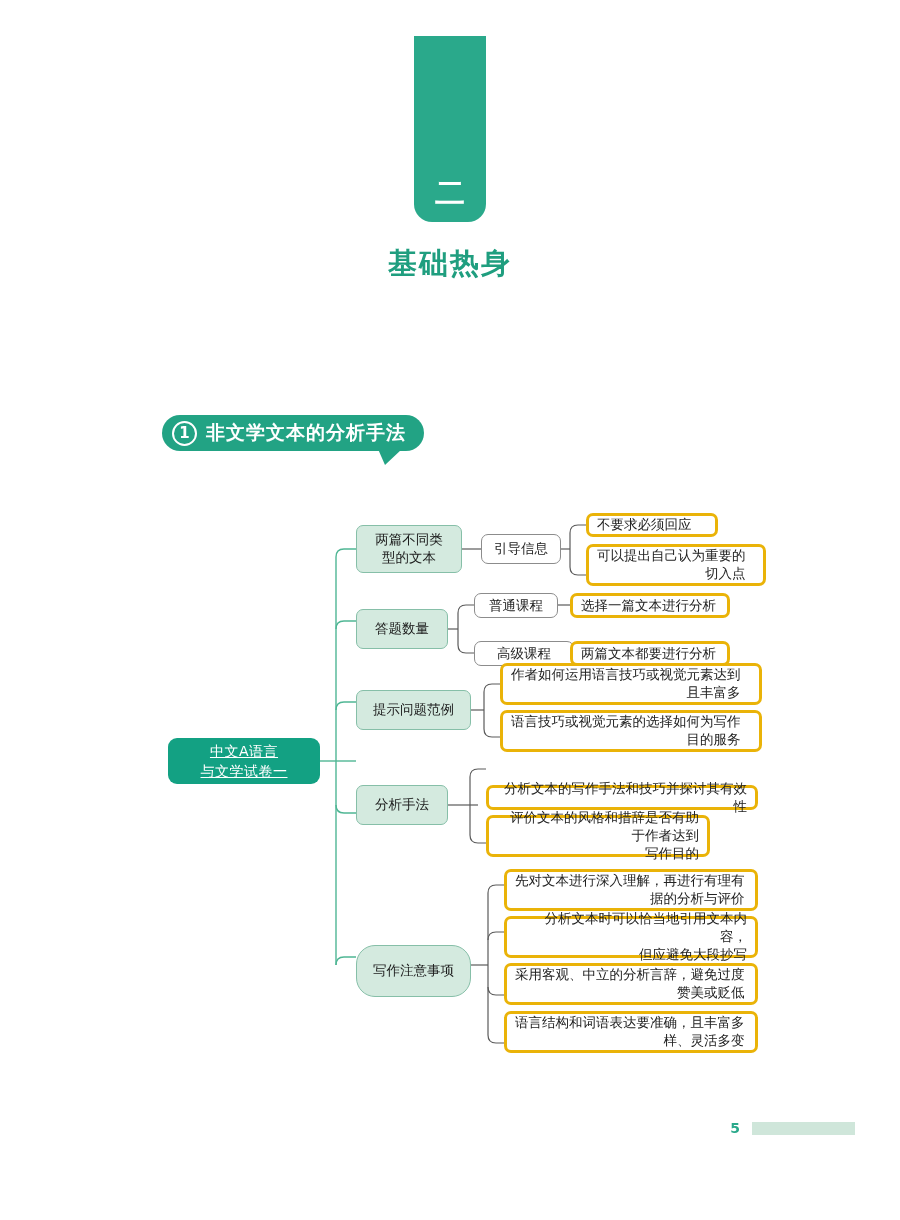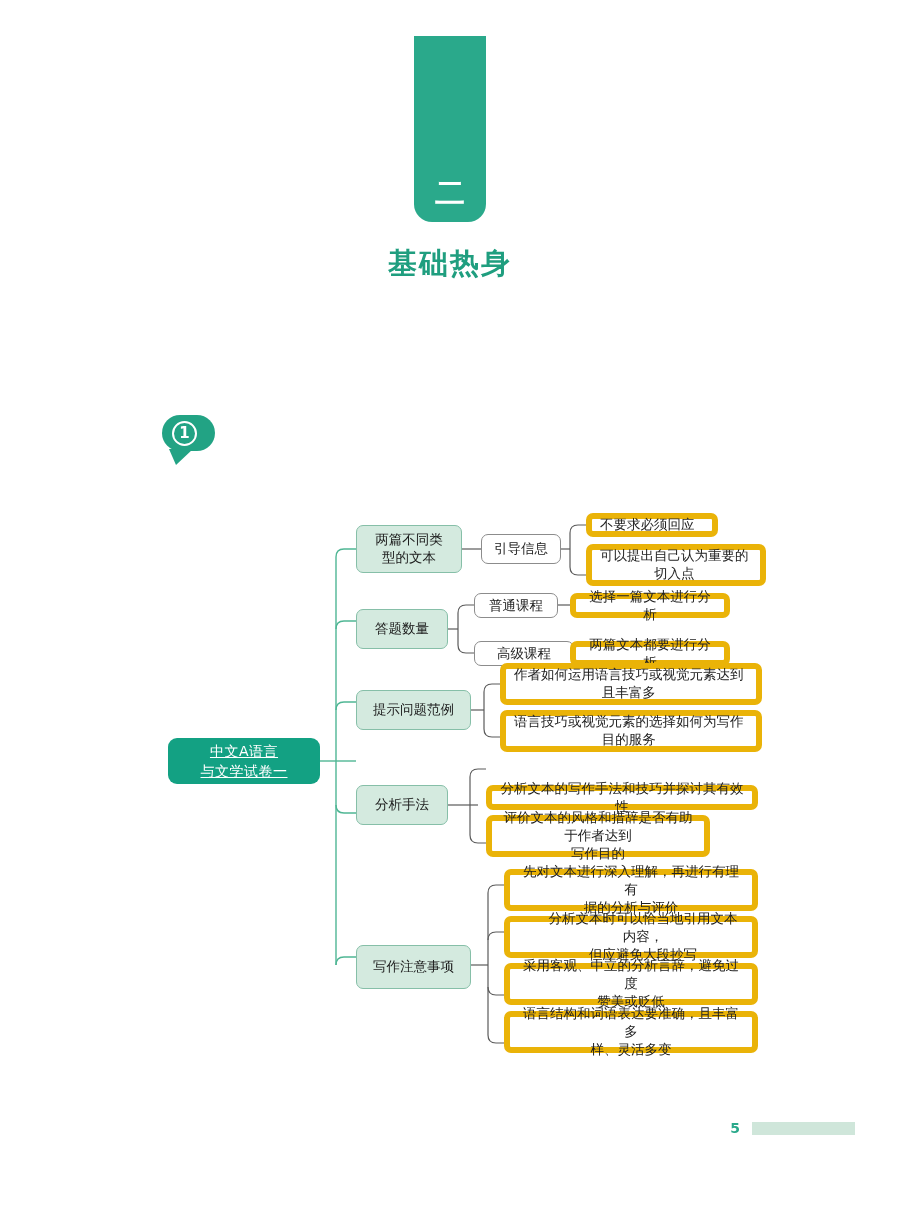--- a/index.html
+++ b/index.html
@@ -149,24 +149,24 @@
   .node-l2 {
     background: #ffffff;
     border: 1px solid #8c8c8c;
     border-radius: 7px;
     justify-content: center;
     text-align: center;
     padding: 3px 6px;
   }
   .node-leaf {
     background: #ffffff;
-    border: 6px solid #eab308;
+    border: 3px solid #eab308;
     border-radius: 7px;
     padding: 3px 8px;
-    text-align: center;
+    text-align: right;
   }
 
   
   .footer {
     position: absolute;
     left: 0; right: 0;
     bottom: 84px;
     display: flex;
     justify-content: flex-end;
     align-items: center;
@@ -191,20 +191,21 @@
 
   <div class="banner-wrap">
     <div class="banner-tab">
       <span class="banner-num">二</span>
     </div>
     <div class="banner-title">基础热身</div>
   </div>
 
   <div class="section-head">
     <span class="sec-circle">1</span>
+    <span class="sec-title">非文学文本的分析手法</span>
   </div>
 
   <div class="map">
 
     <svg class="links" viewBox="0 0 900 570" xmlns="http://www.w3.org/2000/svg">
       <g fill="none" stroke="#4fb694" stroke-width="1.4">
 
         <path d="M320 266 H336"></path>
 
         <path d="M336 62 V470"></path>
@@ -305,21 +306,21 @@
       <span>分析手法</span>
     </div>
     <div class="node node-leaf" style="left:486px; top:290px; width:272px; height:25px;">
       <span>分析文本的写作手法和技巧并探讨其有效性</span>
     </div>
     <div class="node node-leaf" style="left:486px; top:320px; width:224px; height:42px;">
       <span>评价文本的风格和措辞是否有助于作者达到
 写作目的</span>
     </div>
 
-    <div class="node node-l1" style="left:356px; top:450px; width:115px; height:44px;">
+    <div class="node node-l1" style="left:356px; top:450px; width:115px; height:52px;border-radius:19px;">
       <span>写作注意事项</span>
     </div>
     <div class="node node-leaf" style="left:504px; top:374px; width:254px; height:42px;">
       <span>先对文本进行深入理解，再进行有理有
 据的分析与评价</span>
     </div>
     <div class="node node-leaf" style="left:504px; top:421px; width:254px; height:42px;padding-left:32px;">
       <span>分析文本时可以恰当地引用文本内容，
 但应避免大段抄写</span>
     </div>

